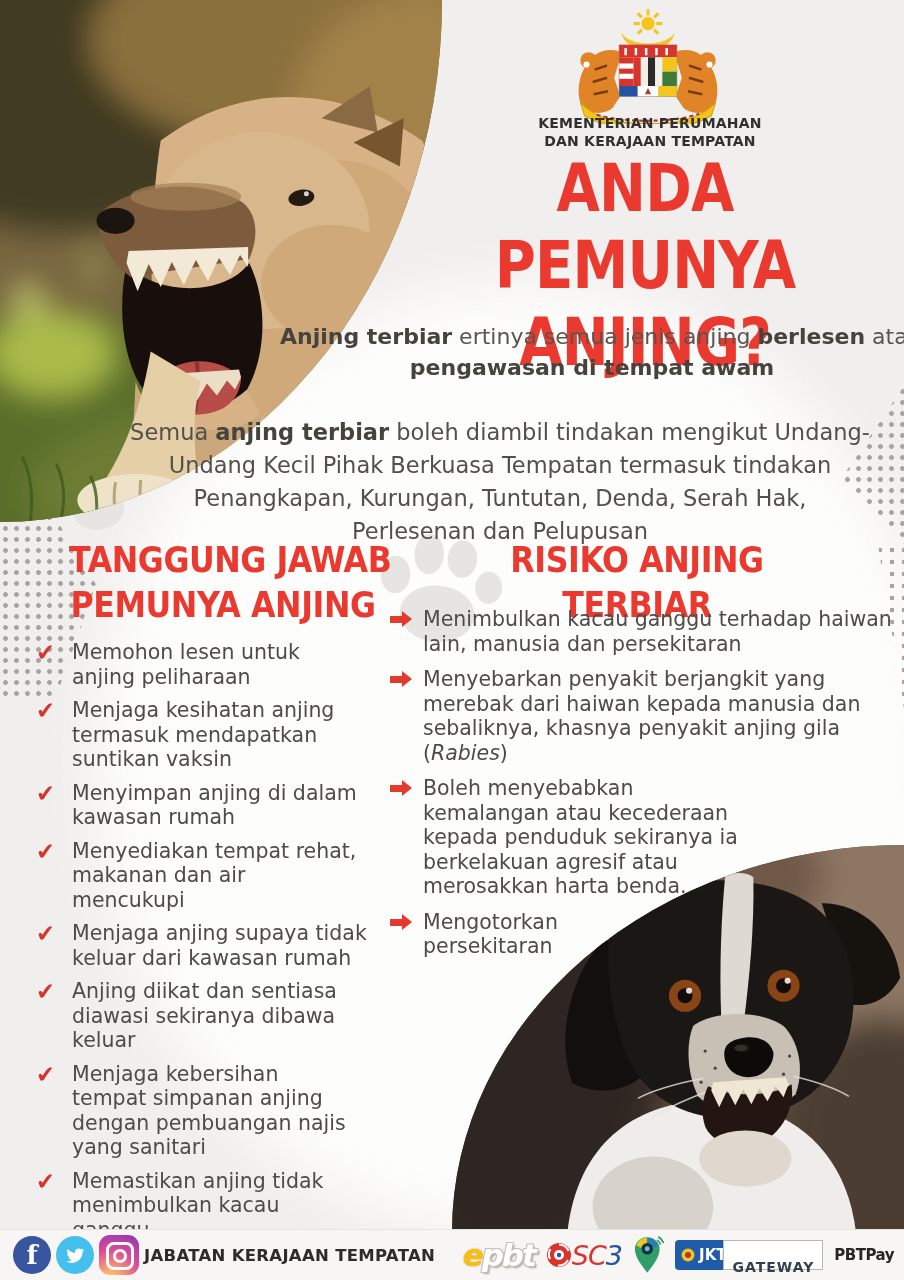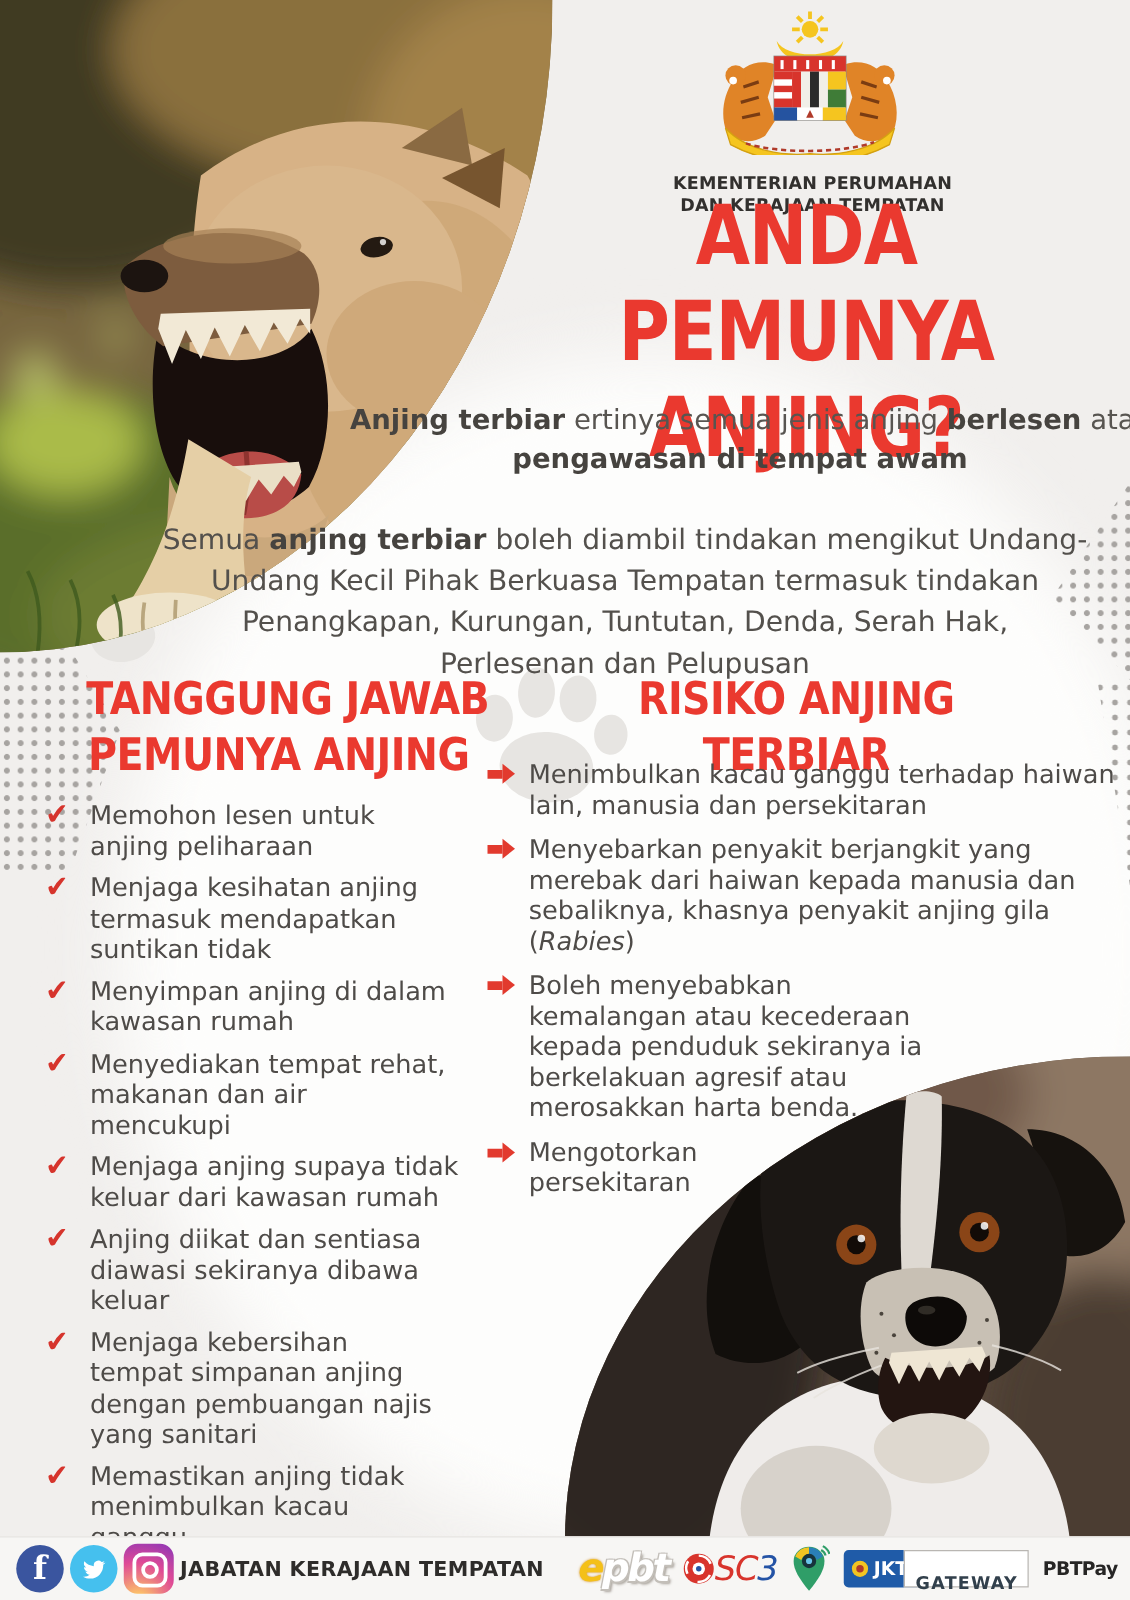--- a/index.html
+++ b/index.html
@@ -27,21 +27,21 @@
   .photo{position:absolute;overflow:hidden;z-index:3;}
   .photo svg{display:block;width:100%;height:100%;}
   .photo-topleft{left:0;top:0;width:442px;height:522px;
     clip-path:ellipse(100% 100% at 0% 0%);}
   .photo-bottomright{left:452px;top:845px;width:452px;height:387px;
     clip-path:ellipse(100% 100% at 100% 100%);}
 
   .content{position:absolute;z-index:4;}
 
   .crest{left:566px;top:6px;width:164px;height:118px;}
-  .ministry{left:500px;top:138px;width:300px;text-align:center;
+  .ministry{left:500px;top:114px;width:300px;text-align:center;
     font-weight:bold;font-size:14px;line-height:18px;color:#32302e;letter-spacing:.2px;}
 
   .poster-title{left:385px;top:150px;width:520px;text-align:center;
     color:#ea392f;font-weight:bold;font-size:66px;line-height:77px;
     transform:scaleX(.85);transform-origin:50% 0;letter-spacing:-1px;}
 
   .intro{left:280px;top:321px;width:624px;text-align:center;
     font-size:22px;line-height:31px;color:#585551;}
   .intro .ln{white-space:nowrap;}
   .b{font-weight:bold;color:#46433f;}
@@ -332,21 +332,21 @@
     <div class="ln">TERBIAR</div>
   </div>
 
   <div class="content list resp-list">
     <div class="item">
         <span class="check-icon">✔</span>
         <span class="w245">Memohon lesen untuk anjing peliharaan</span>
       </div>
     <div class="item">
         <span class="check-icon">✔</span>
-        <span class="w275">Menjaga kesihatan anjing termasuk mendapatkan suntikan tidak</span>
+        <span class="w275">Menjaga kesihatan anjing termasuk mendapatkan suntikan vaksin</span>
       </div>
     <div class="item">
         <span class="check-icon">✔</span>
         <span class="w285">Menyimpan anjing di dalam kawasan rumah</span>
       </div>
     <div class="item">
         <span class="check-icon">✔</span>
         <span class="w292">Menyediakan tempat rehat, makanan dan air mencukupi</span>
       </div>
     <div class="item">

